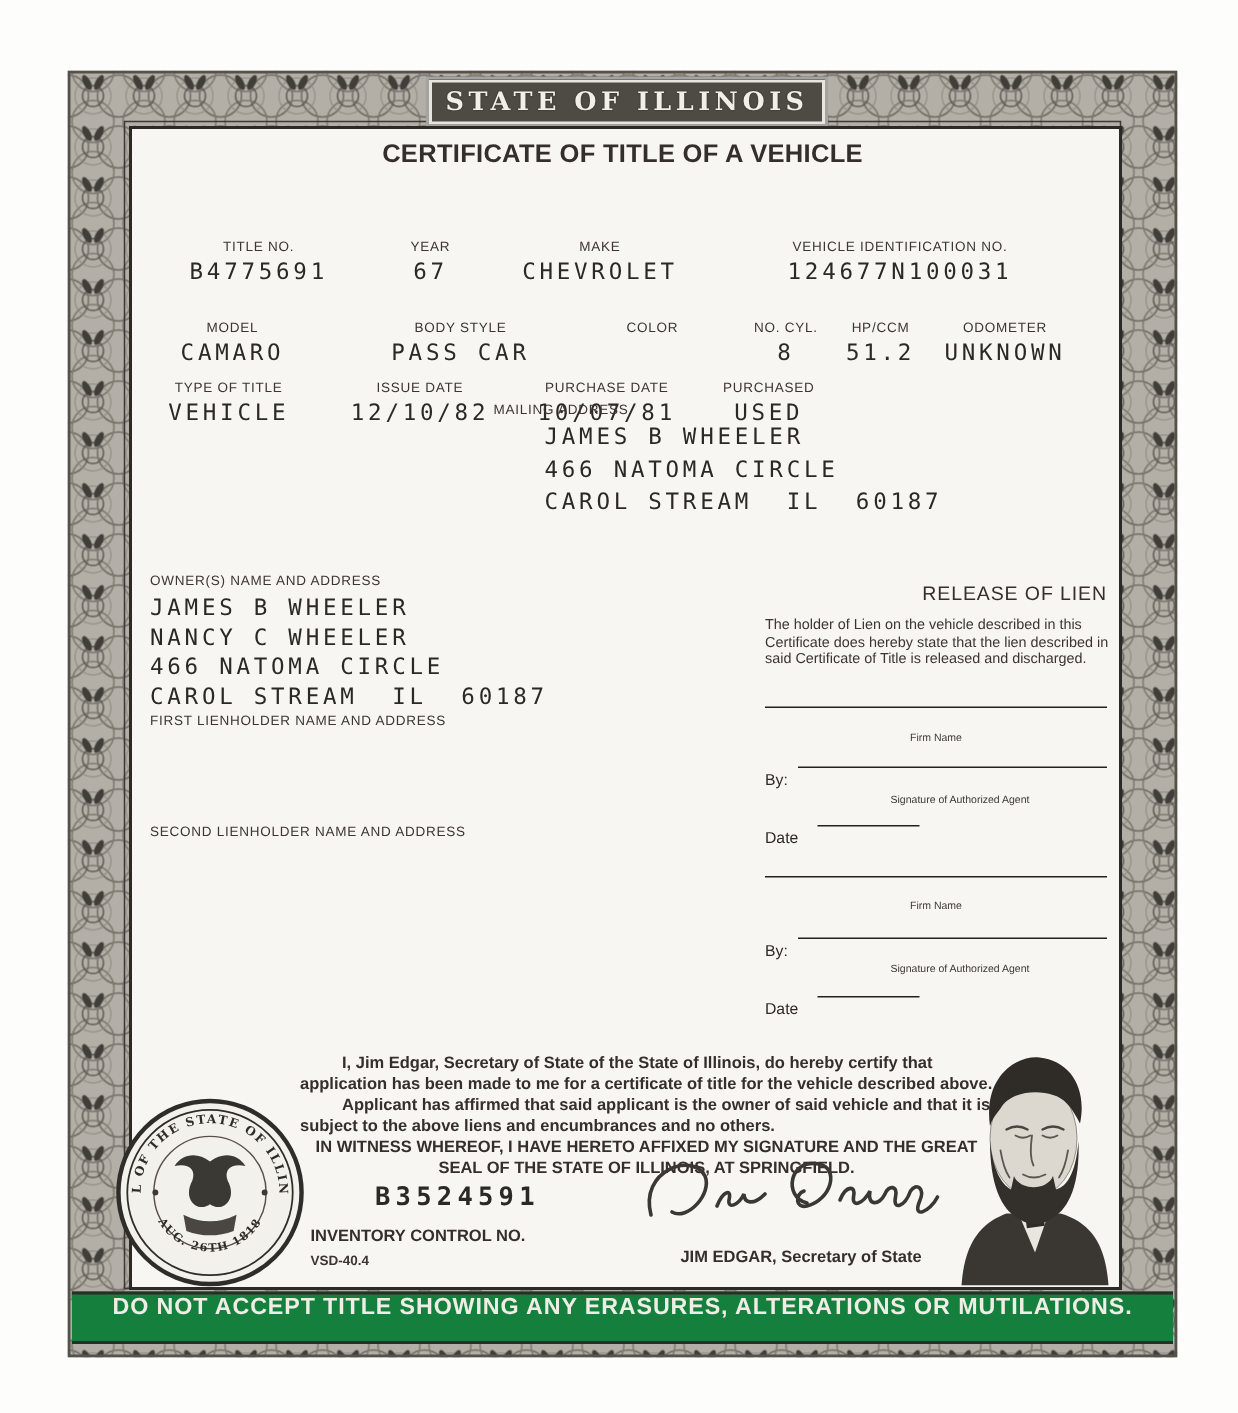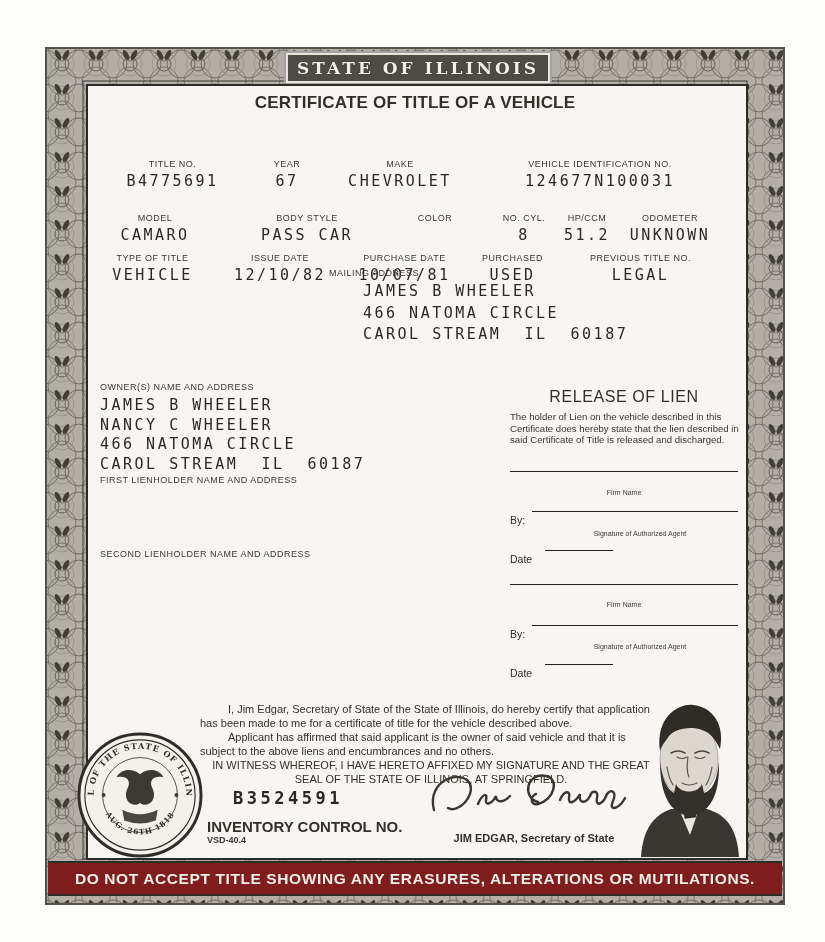--- a/index.html
+++ b/index.html
@@ -23,43 +23,43 @@
   .fcell{position:absolute;text-align:center;margin-top:40px;}
   .flabel{font-size:9px;letter-spacing:.5px;color:#3a3733;white-space:nowrap;}
   .fvalue{margin-top:3px;font-family:"DejaVu Sans Mono",monospace;font-size:15px;
     letter-spacing:2.5px;color:#2b2926;white-space:pre;}
   .tw{font-family:"DejaVu Sans Mono",monospace;font-size:15px;letter-spacing:2.5px;
     color:#2b2926;white-space:pre;}
   .small-label{font-size:9px;letter-spacing:.5px;color:#3a3733;white-space:nowrap;}
   .addr-line{line-height:21.5px;}
   .owner-line{line-height:19.5px;}
   
-  .rel-title{position:absolute;left:510px;top:388px;width:228px;text-align:center;
-    font-size:16px;letter-spacing:.6px;color:#33302c;}
+  .rel-title{position:absolute;left:510px;top:388px;width:228px;text-align:right;
+    font-size:13px;letter-spacing:.6px;color:#33302c;}
   .rel-body{position:absolute;left:510px;top:411px;width:230px;font-size:9.6px;
     line-height:11.6px;color:#393631;}
   .rule{position:absolute;border-bottom:1.6px solid #23211e;}
   .tiny-label{position:absolute;font-size:7px;color:#3c3934;text-align:center;}
   .by-label{position:absolute;font-size:10.5px;color:#2e2b27;}
   
-  .cert{position:absolute;left:200px;top:702px;width:462px;font-weight:normal;
+  .cert{position:absolute;left:200px;top:702px;width:462px;font-weight:bold;
     font-size:11px;line-height:14px;color:#33302b;}
   .cert p{margin:0;text-indent:28px;}
   .cert p.centered{text-indent:0;text-align:center;}
   
-  .ctrl-num{position:absolute;left:233px;top:788px;font-family:"DejaVu Sans Mono",monospace;
+  .ctrl-num{position:absolute;left:250px;top:788px;font-family:"DejaVu Sans Mono",monospace;
     font-weight:bold;font-size:17px;letter-spacing:3.5px;color:#2b2926;}
-  .ctrl-label{position:absolute;left:207px;top:818px;font-weight:bold;font-size:15px;color:#33302c;}
+  .ctrl-label{position:absolute;left:207px;top:818px;font-weight:bold;font-size:11px;color:#33302c;}
   .form-code{position:absolute;left:207px;top:835px;font-size:9px;font-weight:bold;color:#3a3733;}
   .secretary{position:absolute;left:424px;top:832px;width:220px;text-align:center;
     font-weight:bold;font-size:11px;color:#33302c;}
   
   .warning-strip{position:absolute;left:48px;top:861px;width:734px;height:31px;
-    background:#7f1d1d;border-top:2px solid #2e2c28;border-bottom:2px solid #2e2c28;
-    display:flex;align-items:center;justify-content:center;}
+    background:#15803d;border-top:2px solid #2e2c28;border-bottom:2px solid #2e2c28;
+    display:flex;align-items:flex-start;justify-content:center;}
   .warning-strip span{color:#efede6;font-weight:bold;font-size:15.5px;letter-spacing:.6px;
     white-space:nowrap;}
 </style>
 </head>
 <body>
 
 <div class="doc">
 
   <svg class="frame-svg" viewBox="0 0 740 858" preserveAspectRatio="none">
     <defs>
@@ -138,24 +138,20 @@
     <div class="flabel">ISSUE DATE</div>
     <div class="fvalue">12/10/82</div>
   </div>
   <div class="fcell" style="left:347px;top:213px;width:115px">
     <div class="flabel">PURCHASE DATE</div>
     <div class="fvalue">10/07/81</div>
   </div>
   <div class="fcell" style="left:470px;top:213px;width:85px">
     <div class="flabel">PURCHASED</div>
     <div class="fvalue">USED</div>
-  </div>
-  <div class="fcell" style="left:563px;top:213px;width:155px">
-    <div class="flabel">PREVIOUS TITLE NO.</div>
-    <div class="fvalue">LEGAL</div>
   </div>
 
   <div class="abs small-label" style="left:329px;top:268px">MAILING ADDRESS</div>
   <div class="abs" style="left:363px;top:281px">
     <div class="tw addr-line">JAMES B WHEELER</div>
     <div class="tw addr-line">466 NATOMA CIRCLE</div>
     <div class="tw addr-line">CAROL STREAM  IL  60187</div>
   </div>
 
   <div class="abs small-label" style="left:100px;top:382px">OWNER(S) NAME AND ADDRESS</div>

